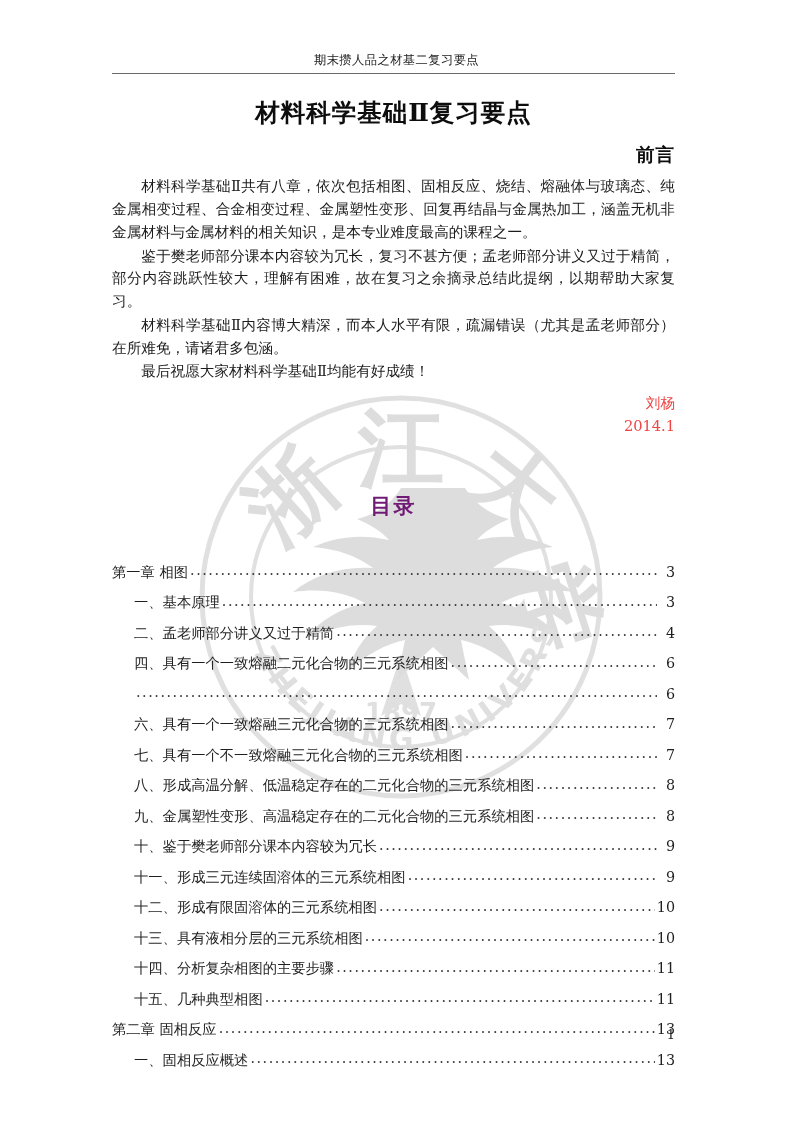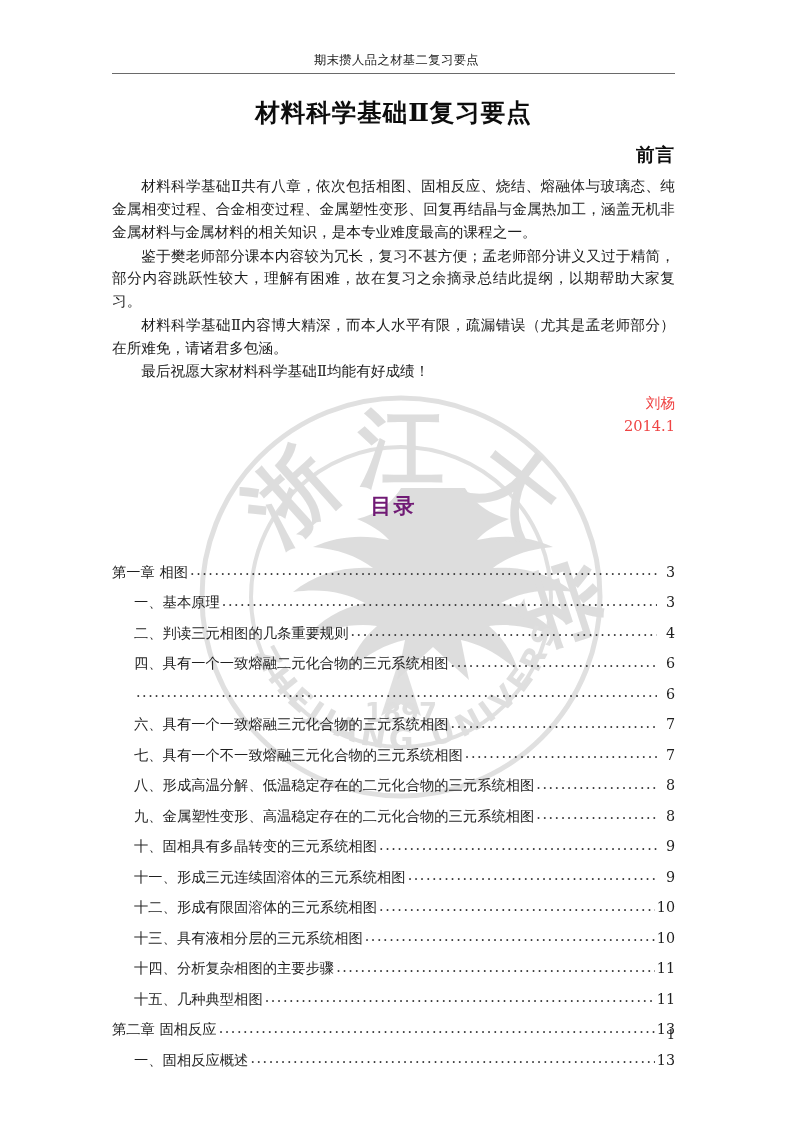--- a/index.html
+++ b/index.html
@@ -240,21 +240,21 @@
           <span class="lbl">第一章  相图</span>
           <span class="dots"></span>
           <span class="pg">3</span>
         </div>
         <div class="toc-row level-2">
           <span class="lbl">一、基本原理</span>
           <span class="dots"></span>
           <span class="pg">3</span>
         </div>
         <div class="toc-row level-2">
-          <span class="lbl">二、判读三元相图的几条重要规则</span>
+          <span class="lbl">二、孟老师部分讲义又过于精简</span>
           <span class="dots"></span>
           <span class="pg">4</span>
         </div>
         <div class="toc-row level-2">
           <span class="lbl">四、具有一个一致熔融二元化合物的三元系统相图</span>
           <span class="dots"></span>
           <span class="pg">6</span>
         </div>
         <div class="toc-row level-2">
           <span class="dots"></span>
@@ -274,21 +274,21 @@
           <span class="lbl">八、形成高温分解、低温稳定存在的二元化合物的三元系统相图</span>
           <span class="dots"></span>
           <span class="pg">8</span>
         </div>
         <div class="toc-row level-2">
           <span class="lbl">九、金属塑性变形、高温稳定存在的二元化合物的三元系统相图</span>
           <span class="dots"></span>
           <span class="pg">8</span>
         </div>
         <div class="toc-row level-2">
-          <span class="lbl">十、固相具有多晶转变的三元系统相图</span>
+          <span class="lbl">十、鉴于樊老师部分课本内容较为冗长</span>
           <span class="dots"></span>
           <span class="pg">9</span>
         </div>
         <div class="toc-row level-2">
           <span class="lbl">十一、形成三元连续固溶体的三元系统相图</span>
           <span class="dots"></span>
           <span class="pg">9</span>
         </div>
         <div class="toc-row level-2">
           <span class="lbl">十二、形成有限固溶体的三元系统相图</span>

